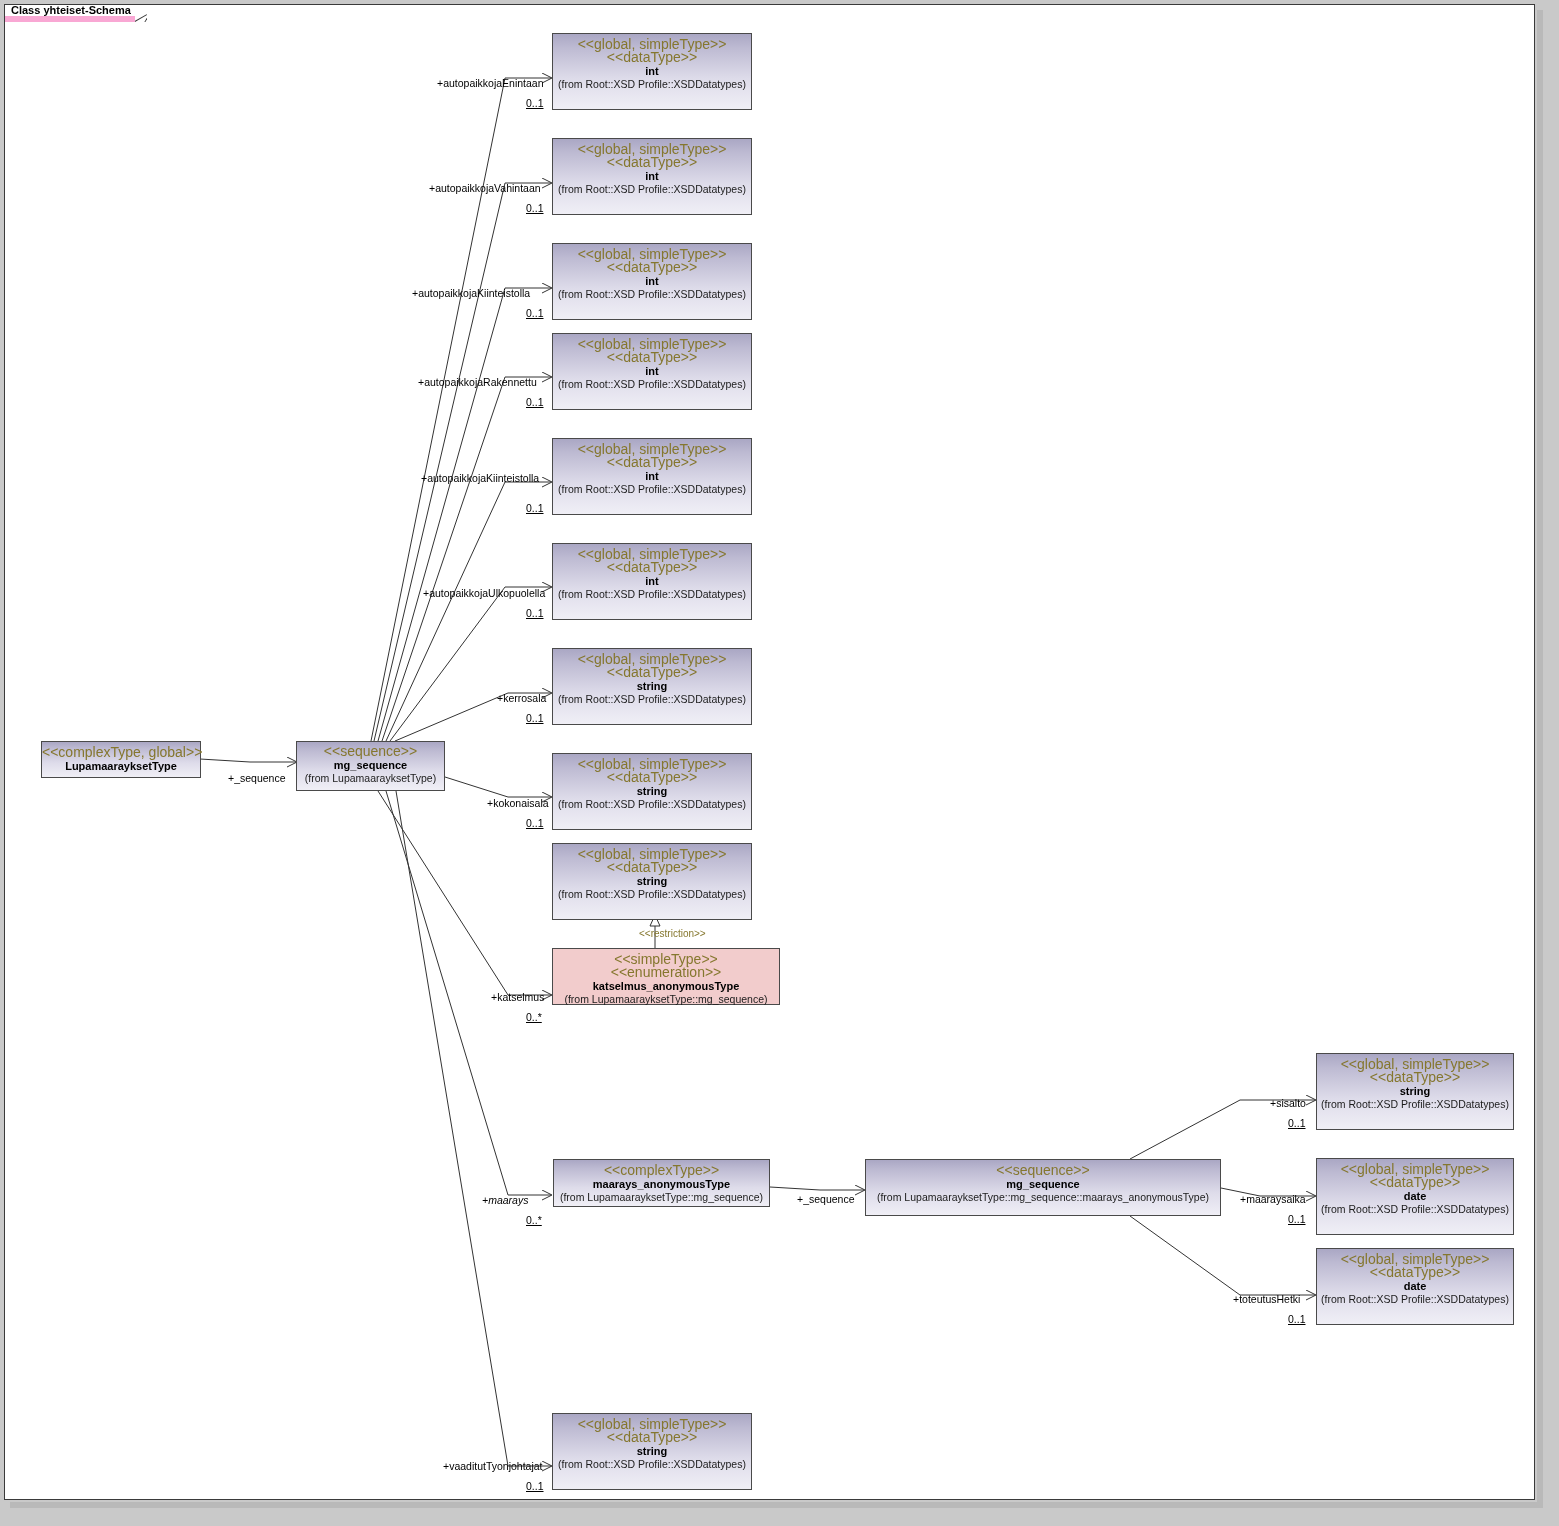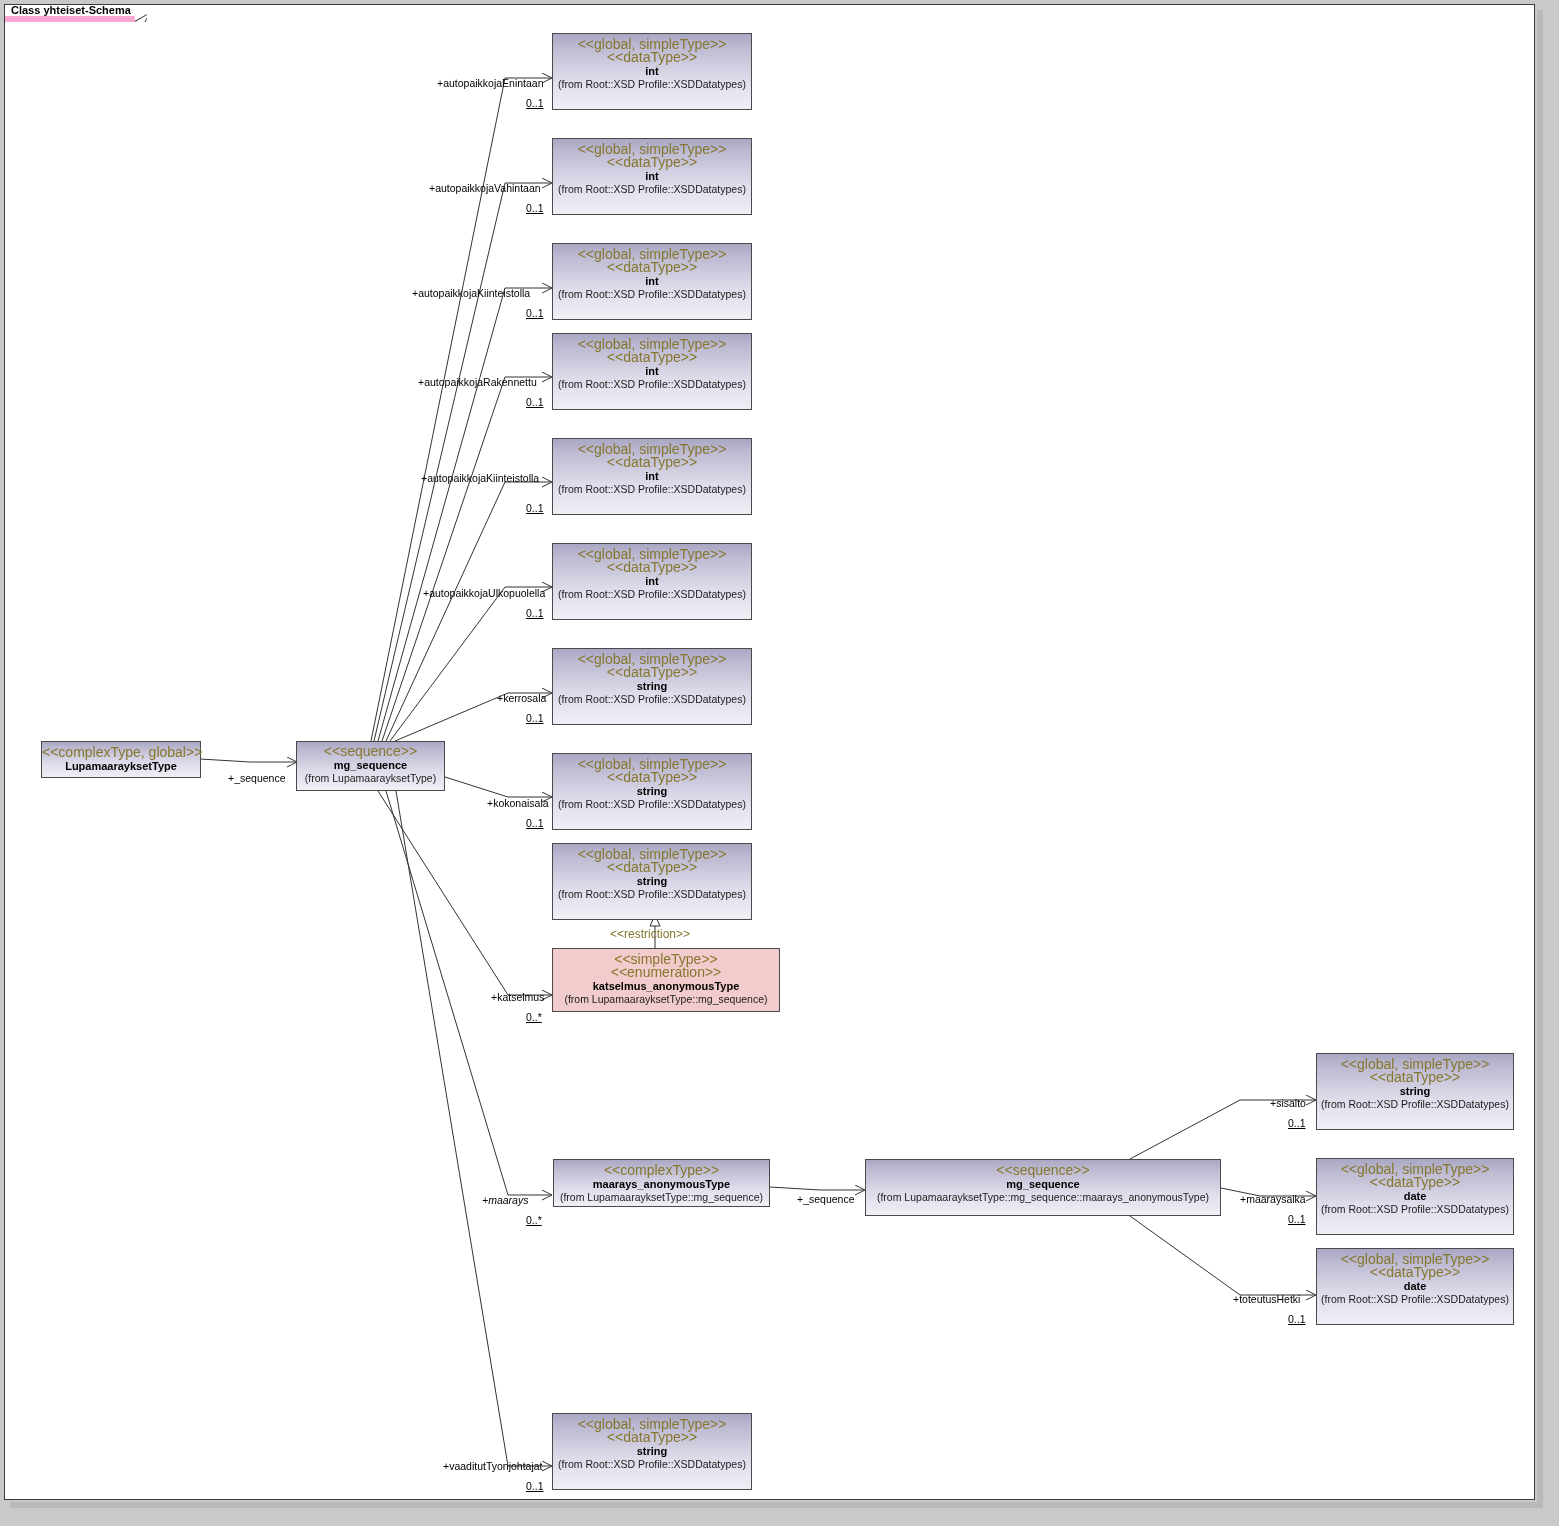--- a/index.html
+++ b/index.html
@@ -27,21 +27,21 @@
         background:linear-gradient(to bottom,#aaa7c4 0%,#bdbad2 18%,#dedcea 60%,#f0eff6 100%);
         text-align:center;padding:0;}
   .node.plain{background:#f2cccc;}
   .node .stereo{color:#85772e;font-size:14px;line-height:13px;white-space:nowrap;}
   .node .nm{color:#000;font-size:11px;font-weight:bold;line-height:14px;white-space:nowrap;}
   .node .from{color:#1b1b1b;font-size:10.5px;line-height:13px;white-space:nowrap;}
 
   
   .alabel{position:absolute;font-size:10.5px;color:#000;white-space:nowrap;line-height:12px;}
   .amult{position:absolute;font-size:10.5px;color:#000;white-space:nowrap;line-height:12px;text-decoration:underline;}
-  .elabel{position:absolute;font-size:12px;color:#85772e;white-space:nowrap;line-height:12px;}
+  .elabel{position:absolute;font-size:10px;color:#85772e;white-space:nowrap;line-height:12px;margin-left:29px;}
 </style>
 </head>
 <body>
 
 <div id="page">
   <div id="frame-shadow"></div>
   <div id="frame-shadow2"></div>
   <div id="frame"></div>
 
   <div id="title-tab">
@@ -155,21 +155,21 @@
     <div class="from">(from Root::XSD Profile::XSDDatatypes)</div>
   </div>
 
   <div class="node" style="left:552px;top:843px;width:200px;height:77px;padding-top:4px;">
     <div class="stereo">&lt;&lt;global, simpleType&gt;&gt;</div>
     <div class="stereo">&lt;&lt;dataType&gt;&gt;</div>
     <div class="nm">string</div>
     <div class="from">(from Root::XSD Profile::XSDDatatypes)</div>
   </div>
 
-  <div class="node plain" style="left:552px;top:948px;width:228px;height:64px;padding-top:4px;">
+  <div class="node plain" style="left:552px;top:948px;width:228px;height:57px;padding-top:4px;">
     <div class="stereo">&lt;&lt;simpleType&gt;&gt;</div>
     <div class="stereo">&lt;&lt;enumeration&gt;&gt;</div>
     <div class="nm">katselmus_anonymousType</div>
     <div class="from">(from LupamaarayksetType::mg_sequence)</div>
   </div>
 
   <div class="node" style="left:553px;top:1159px;width:217px;height:48px;padding-top:4px;">
     <div class="stereo">&lt;&lt;complexType&gt;&gt;</div>
     <div class="nm">maarays_anonymousType</div>
     <div class="from">(from LupamaarayksetType::mg_sequence)</div>

